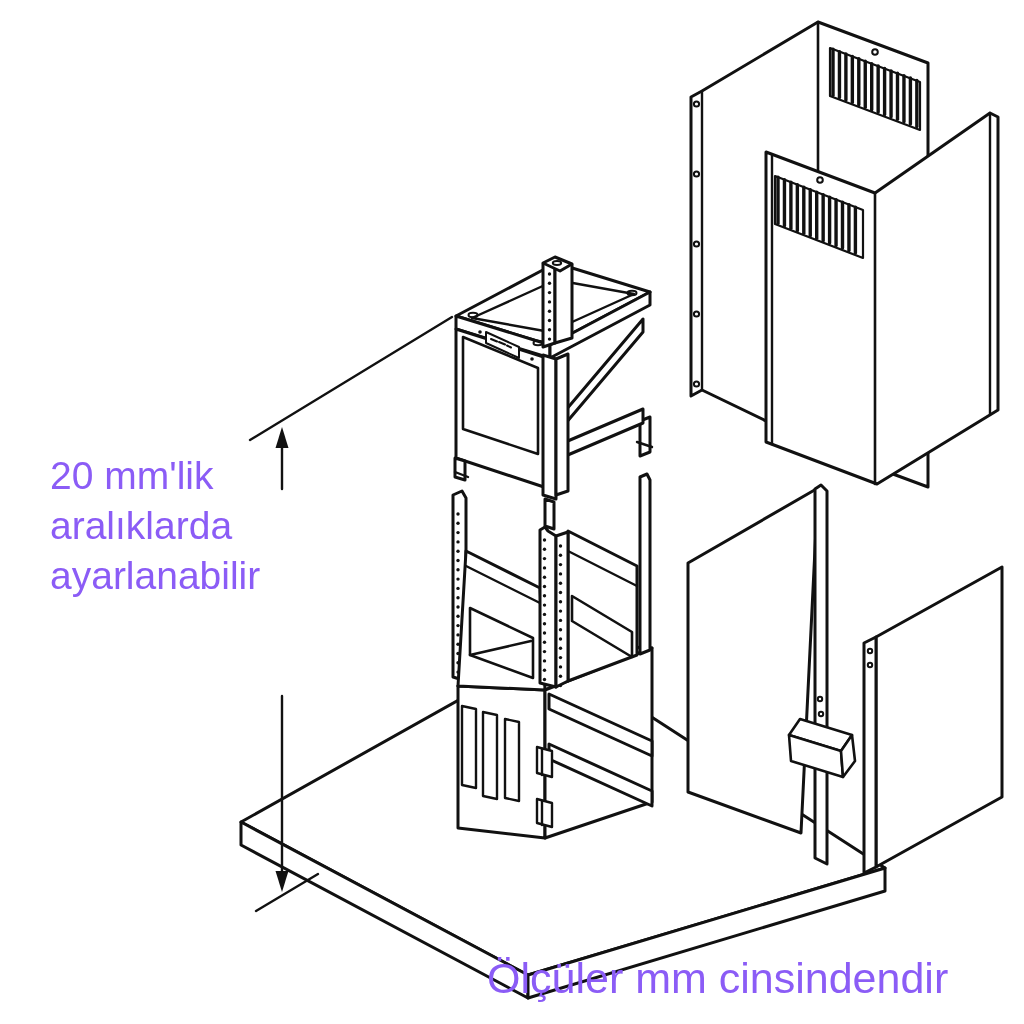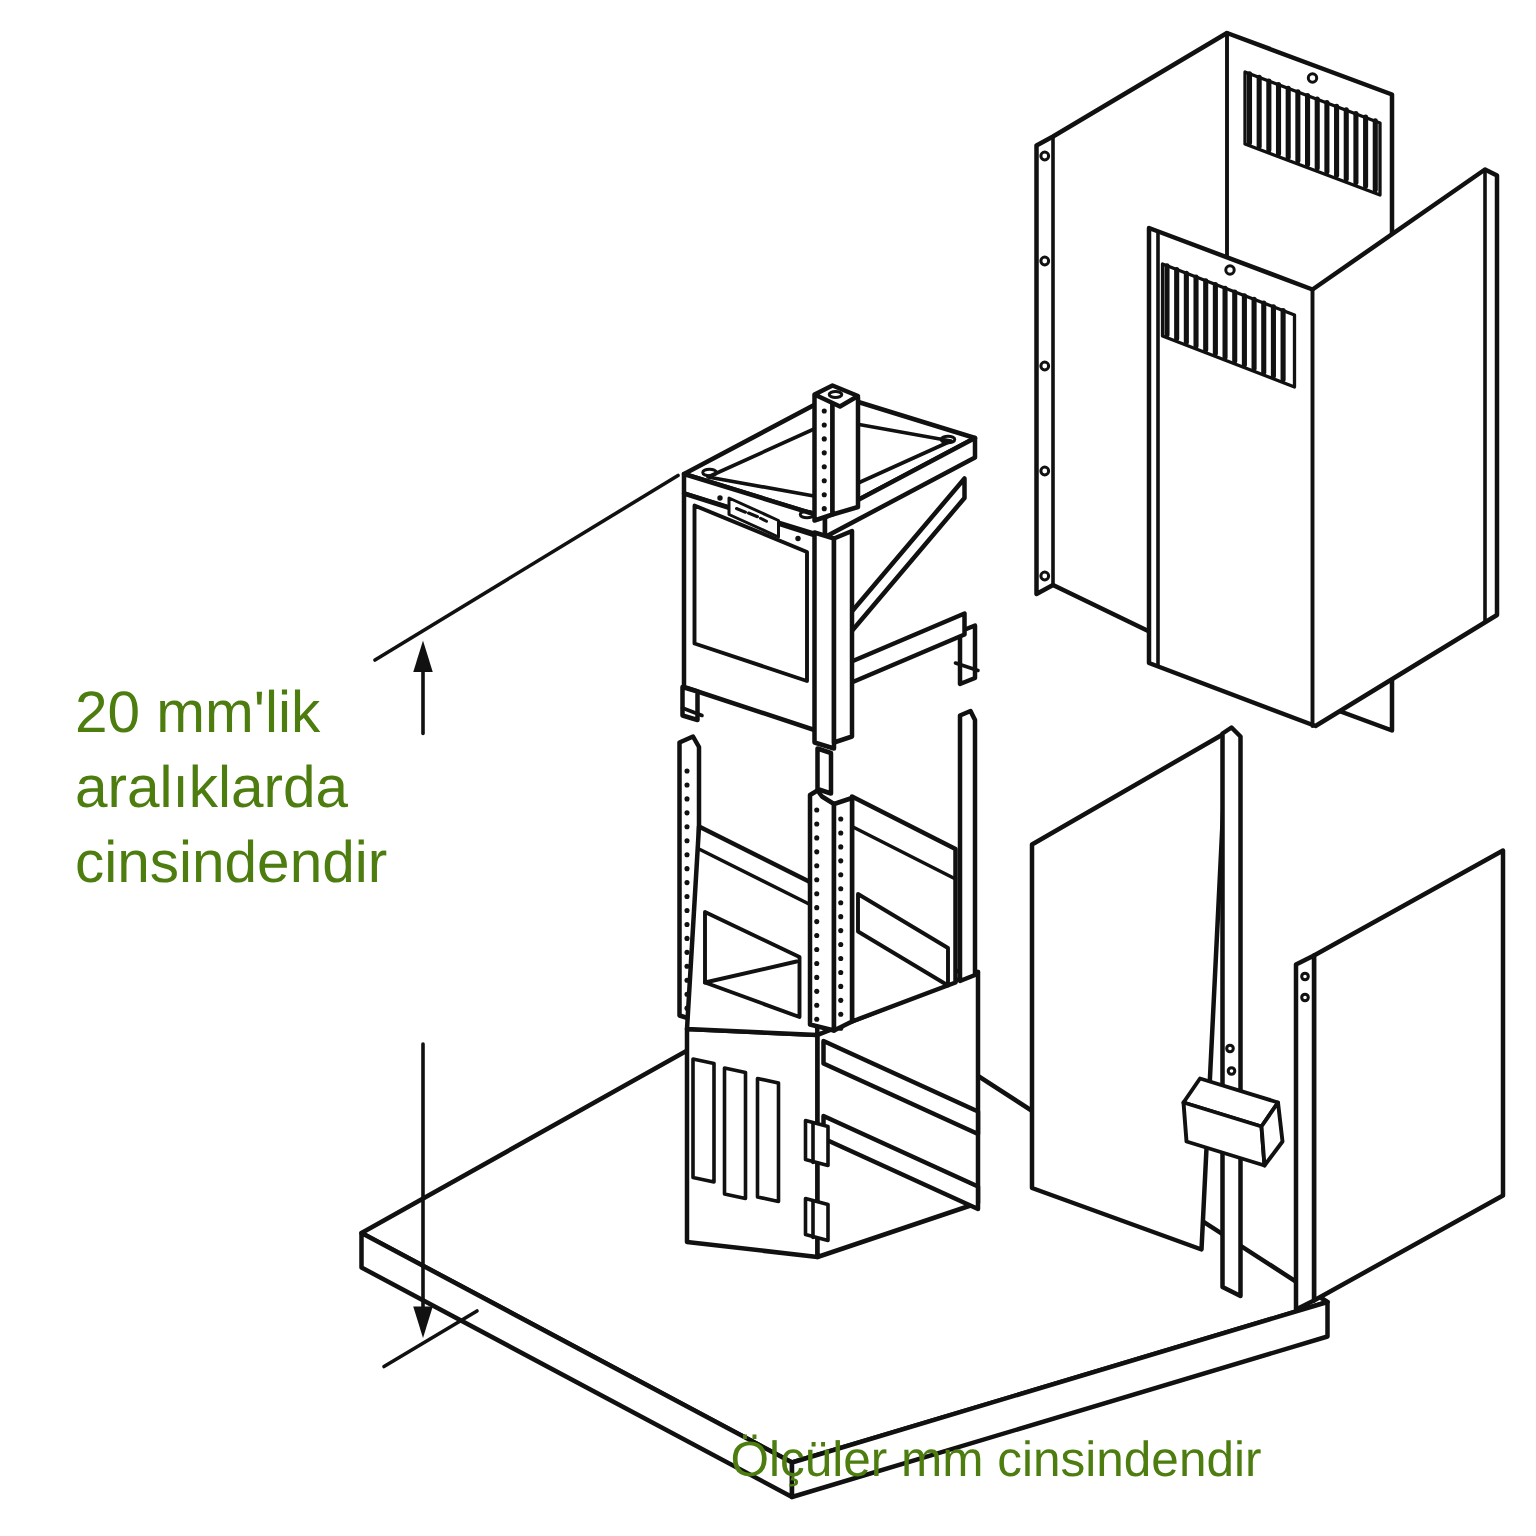--- a/index.html
+++ b/index.html
@@ -1,21 +1,21 @@
 <!DOCTYPE html>
 <html><head>
 <meta charset="utf-8">
 <style>
   html,body{margin:0;padding:0;background:#fff;}
   #stage{position:relative;width:1024px;height:1024px;background:#fff;overflow:hidden;
          font-family:"Liberation Sans",sans-serif;}
   #drawing{position:absolute;left:0;top:0;}
-  .note{position:absolute;color:#4d7c0f;}
+  .note{position:absolute;color:#8b5cf6;}
   #height-note{left:50px;top:451px;font-size:39px;line-height:50px;letter-spacing:0px;}
-  #units-note{left:487px;top:954px;font-size:33px;}
+  #units-note{left:487px;top:954px;font-size:43px;}
   svg *{vector-effect:non-scaling-stroke;}
 </style>
 </head>
 <body>
 
 <div id="stage">
 
 <svg id="drawing" width="1024" height="1024" viewBox="0 0 1024 1024" fill="none" stroke="#111" stroke-width="3" stroke-linejoin="round" stroke-linecap="round">
 
   <g>
@@ -252,17 +252,17 @@
     <polygon fill="#111" stroke="none" points="282,427 275.5,448 288.5,448"></polygon>
     <line x1="282" y1="696" x2="282" y2="873"></line>
     <polygon fill="#111" stroke="none" points="282,892 275.5,871 288.5,871"></polygon>
     <line x1="256" y1="911" x2="318" y2="874"></line>
   </g>
 </svg>
 
 <div class="note" id="height-note">
   <div>20 mm'lik</div>
   <div>aralıklarda</div>
-  <div>cinsindendir</div>
+  <div>ayarlanabilir</div>
 </div>
 <div class="note" id="units-note">Ölçüler mm cinsindendir</div>
 
 </div>
 
 </body></html>

